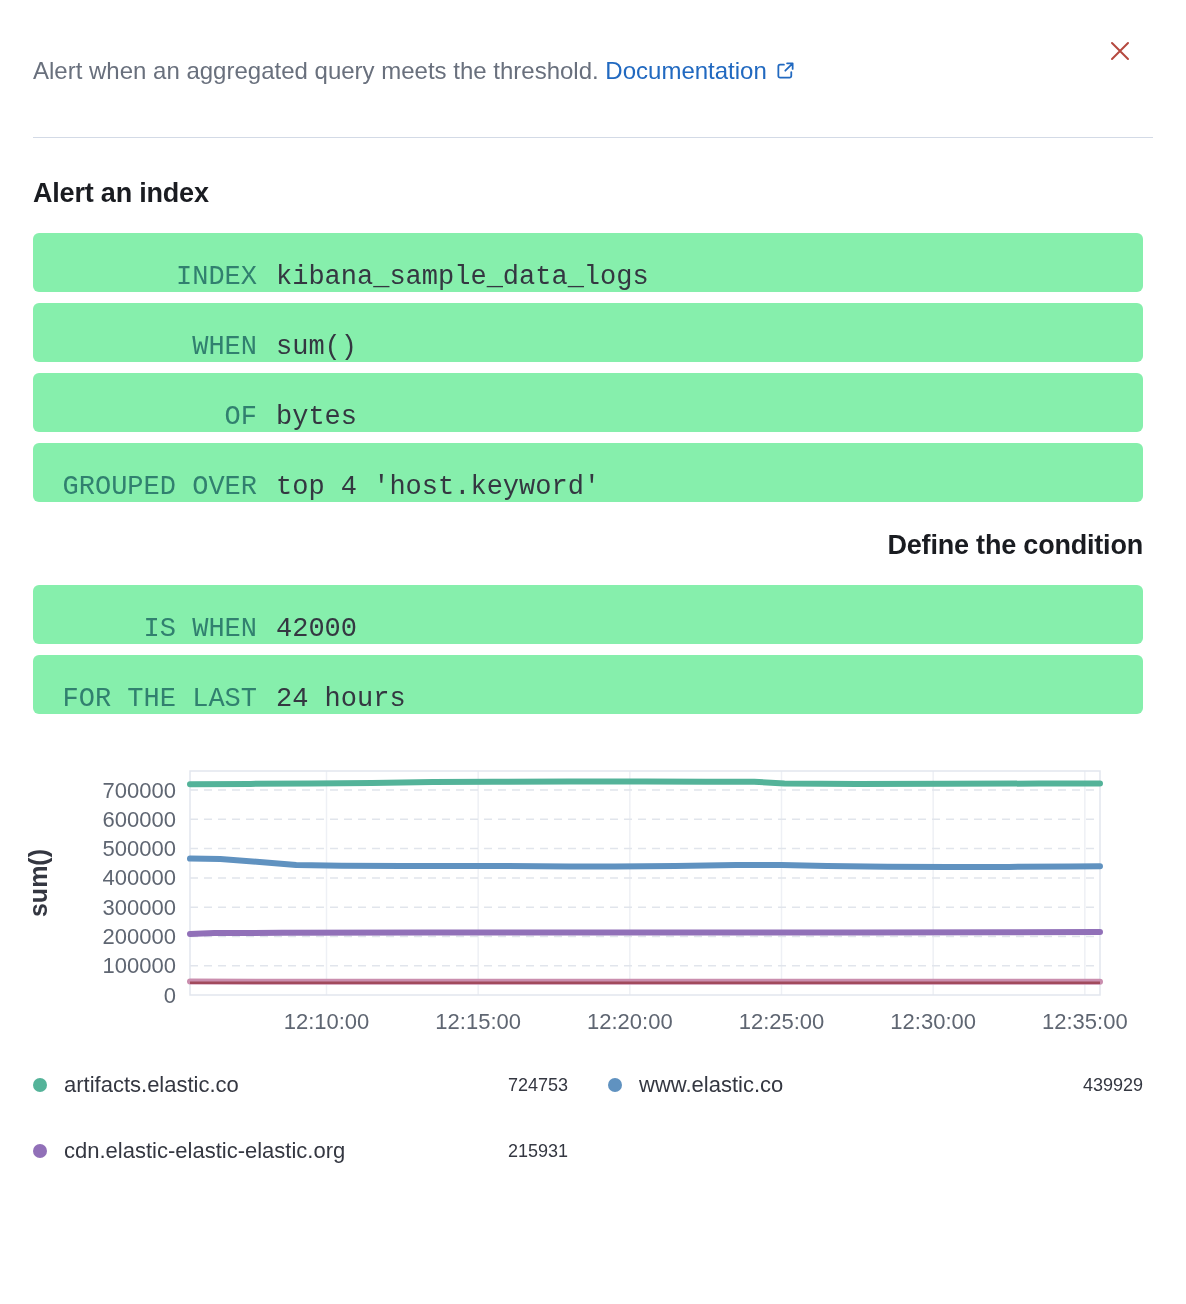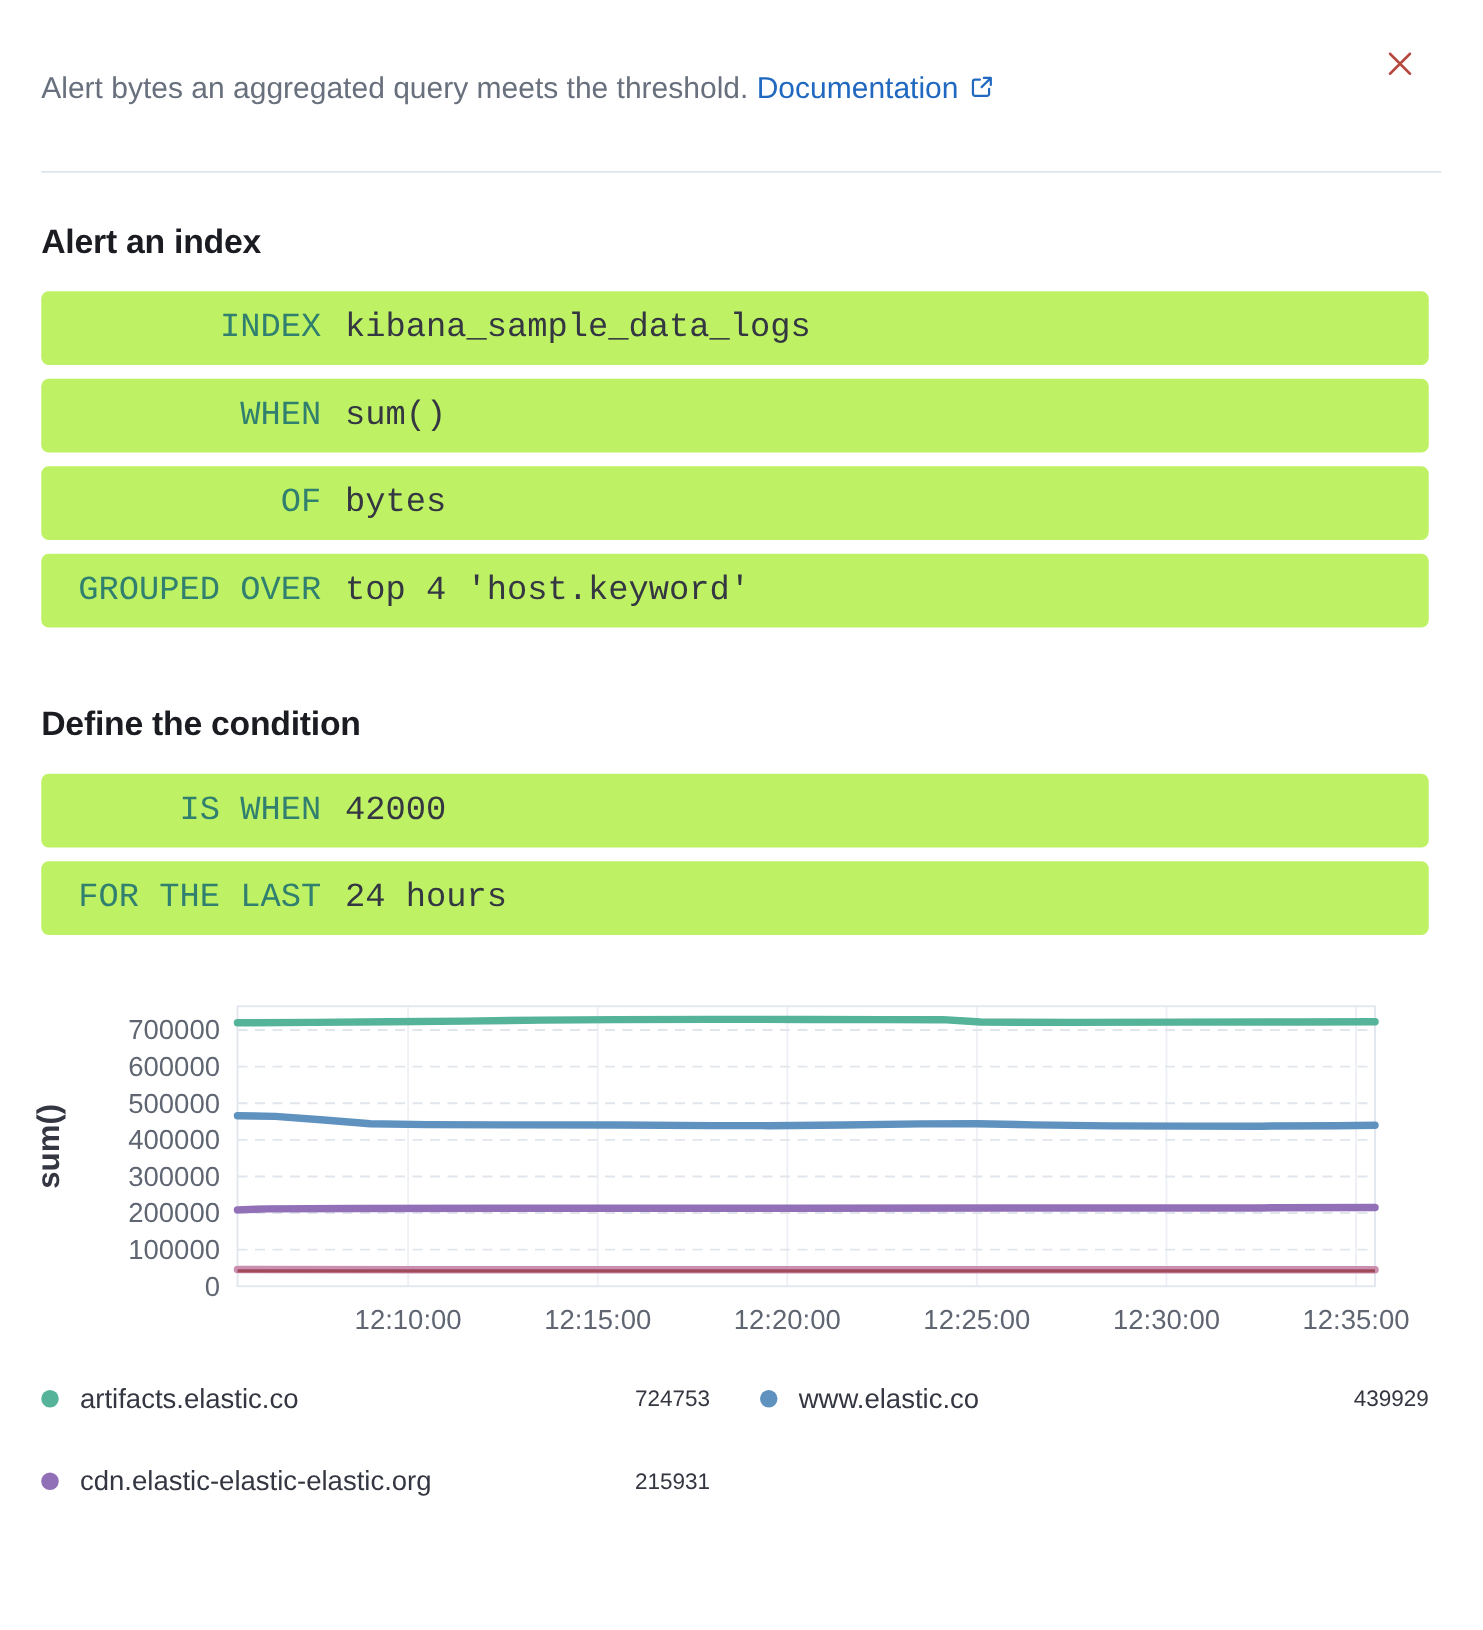--- a/index.html
+++ b/index.html
@@ -37,26 +37,26 @@
   hr.divider {
     border: none; border-top: 1px solid #d3dae6;
     margin: 50px 33px 0 33px;
   }
 
   
   h2.section-heading {
     margin: 40px 0 24px 0; font-size: 27px; font-weight: 700;
     color: #1a1c21; letter-spacing: -0.2px;
   }
-  h2.section-heading.condition { margin-top: 62px; }
+  h2.section-heading.condition { margin-top: 28px; text-align: right; }
 
   .expr-row {
     width: 1110px; height: 59px; margin-bottom: 11px;
-    background: #bef264; border-radius: 6px; border: none;
-    display: flex; align-items: center;
+    background: #86efac; border-radius: 6px; border: none;
+    display: flex; align-items: flex-end;
     font-family: "Liberation Mono", "DejaVu Sans Mono", monospace;
     font-size: 27px; cursor: pointer; text-align: left; padding: 0;
   }
   .expr-key {
     display: inline-block; width: 224px; text-align: right;
     color: #31806f; white-space: pre;
   }
   .expr-val { margin-left: 19px; color: #343741; white-space: pre; }
 
   
@@ -83,21 +83,21 @@
 
 <div class="flyout">
 
   <header class="flyout-header pad">
     <button class="close-btn" aria-label="Close">
       <svg width="24" height="24" viewBox="0 0 24 24">
         <path d="M4 4 L20 20 M20 4 L4 20" stroke="#b5493f" stroke-width="2" fill="none" stroke-linecap="round"></path>
       </svg>
     </button>
     <p class="subtitle">
-      <span>Alert bytes an aggregated query meets the threshold.</span>
+      <span>Alert when an aggregated query meets the threshold.</span>
       <a class="doc-link" href="#"><span>Documentation</span><svg width="21" height="21" viewBox="0 0 20 20">
         <path d="M8.5 4.5 H4.8 A1.6 1.6 0 0 0 3.2 6.1 v9.1 A1.6 1.6 0 0 0 4.8 16.8 h9.1 A1.6 1.6 0 0 0 15.5 15.2 V11.5" fill="none" stroke="#2169c0" stroke-width="1.7" stroke-linecap="round"></path>
         <path d="M11.5 3.2 H16.8 V8.5 M16.4 3.6 L9.8 10.2" fill="none" stroke="#2169c0" stroke-width="1.7" stroke-linecap="round" stroke-linejoin="round"></path>
       </svg></a>
     </p>
   </header>
 
   <hr class="divider">
 
   <section class="pad">

